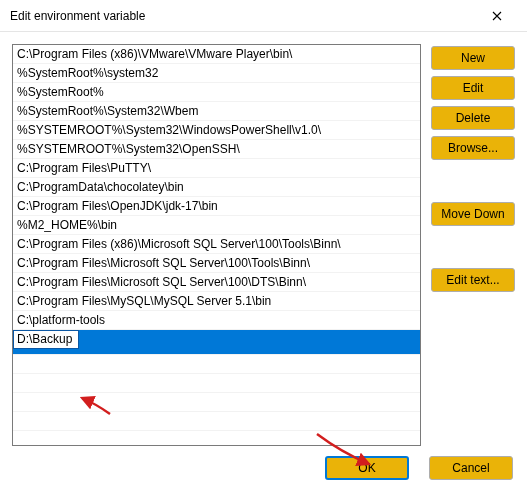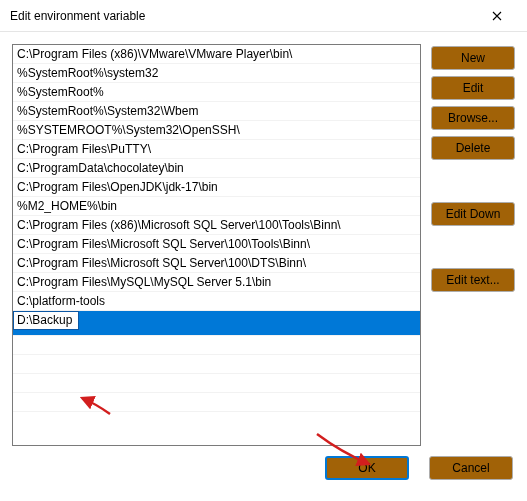--- a/index.html
+++ b/index.html
@@ -8,21 +8,21 @@
 .titlebar .title { flex: 1; font-size: 12px; color: #000; }
 .close-btn { width: 40px; height: 32px; display: flex; align-items: center; justify-content: center; cursor: pointer; }
 .close-btn svg { width: 10px; height: 10px; }
 .content { padding: 12px 12px 4px 12px; display: flex; gap: 10px; height: 418px; justify-content: center; }
 .listbox { flex: 1; border: 1px solid #7a7a7a; background: #fff; overflow: hidden; }
 .row { height: 19px; line-height: 19px; padding: 0 4px; white-space: nowrap; overflow: hidden; color: #000; border-bottom: 1px solid #f2f2f2; position: relative; }
 .row.sel { background: #0078d7; padding: 12px; }
 .row.sel .edit { position: absolute; inset: 0; height: 19px; border: 1px solid #0b57a4; background: #fff; color: #000; font: inherit; padding: 0 3px; width: 66px; outline: none; }
 .row.emp { height: 19px; }
 .sidebar { width: 84px; display: flex; flex-direction: column; gap: 6px; padding-top: 2px; }
-.btn { height: 24px; border: 1px solid #adadad; background: #a16207; border-radius: 3px; text-align: center; line-height: 22px; font-size: 12px; color: #000; cursor: pointer; }
+.btn { height: 24px; border: 1px solid #adadad; background: #eab308; border-radius: 3px; text-align: center; line-height: 22px; font-size: 12px; color: #000; cursor: pointer; }
 .btn.hl { border: 2px solid #0078d7; line-height: 20px; }
 .gap-sm { height: 30px; }
 .gap-lg { height: 30px; }
 .footer { height: 46px; display: flex; justify-content: flex-end; align-items: center; gap: 20px; padding: 0 14px 10px 0; }
 .footer .btn { width: 84px; }
 .arrow { position: absolute; pointer-events: none; }
 .arrow.a1 { left: 74px; top: 394px; }
 .arrow.a2 { left: 313px; top: 430px; }
 .arrow svg { display: block; }
 </style>
@@ -37,20 +37,21 @@
       </svg>
   </div>
 </div>
 
 <div class="content">
   <div class="listbox">
     <div class="row">C:\Program Files (x86)\VMware\VMware Player\bin\</div>
     <div class="row">%SystemRoot%\system32</div>
     <div class="row">%SystemRoot%</div>
     <div class="row">%SystemRoot%\System32\Wbem</div>
+    <div class="row">%SYSTEMROOT%\System32\WindowsPowerShell\v1.0\</div>
     <div class="row">%SYSTEMROOT%\System32\OpenSSH\</div>
     <div class="row">C:\Program Files\PuTTY\</div>
     <div class="row">C:\ProgramData\chocolatey\bin</div>
     <div class="row">C:\Program Files\OpenJDK\jdk-17\bin</div>
     <div class="row">%M2_HOME%\bin</div>
     <div class="row">C:\Program Files (x86)\Microsoft SQL Server\100\Tools\Binn\</div>
     <div class="row">C:\Program Files\Microsoft SQL Server\100\Tools\Binn\</div>
     <div class="row">C:\Program Files\Microsoft SQL Server\100\DTS\Binn\</div>
     <div class="row">C:\Program Files\MySQL\MySQL Server 5.1\bin</div>
     <div class="row">C:\platform-tools</div>
@@ -60,24 +61,24 @@
     <div class="row emp"></div>
     <div class="row emp"></div>
     <div class="row emp"></div>
     <div class="row emp"></div>
     <div class="row emp" style="border-bottom:none"></div>
   </div>
 
   <div class="sidebar">
     <div class="btn">New</div>
     <div class="btn">Edit</div>
+    <div class="btn">Delete</div>
     <div class="btn">Browse...</div>
-    <div class="btn">Delete</div>
     <div class="gap-sm"></div>
-    <div class="btn">Edit Down</div>
+    <div class="btn">Move Down</div>
     <div class="gap-lg"></div>
     <div class="btn">Edit text...</div>
   </div>
 </div>
 
 <div class="footer">
   <div class="btn hl">OK</div>
   <div class="btn">Cancel</div>
 </div>
 

